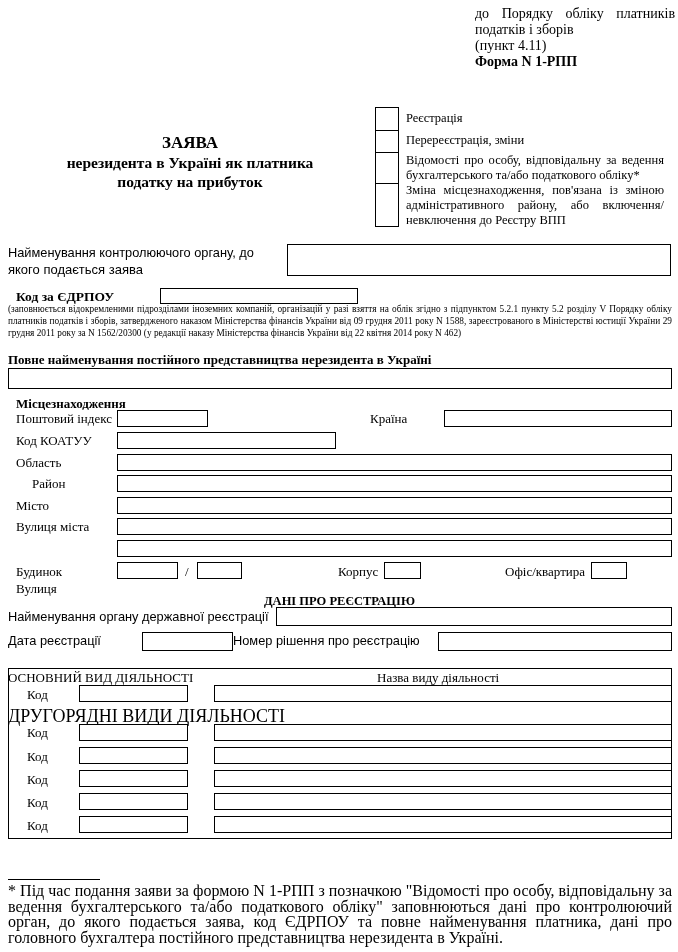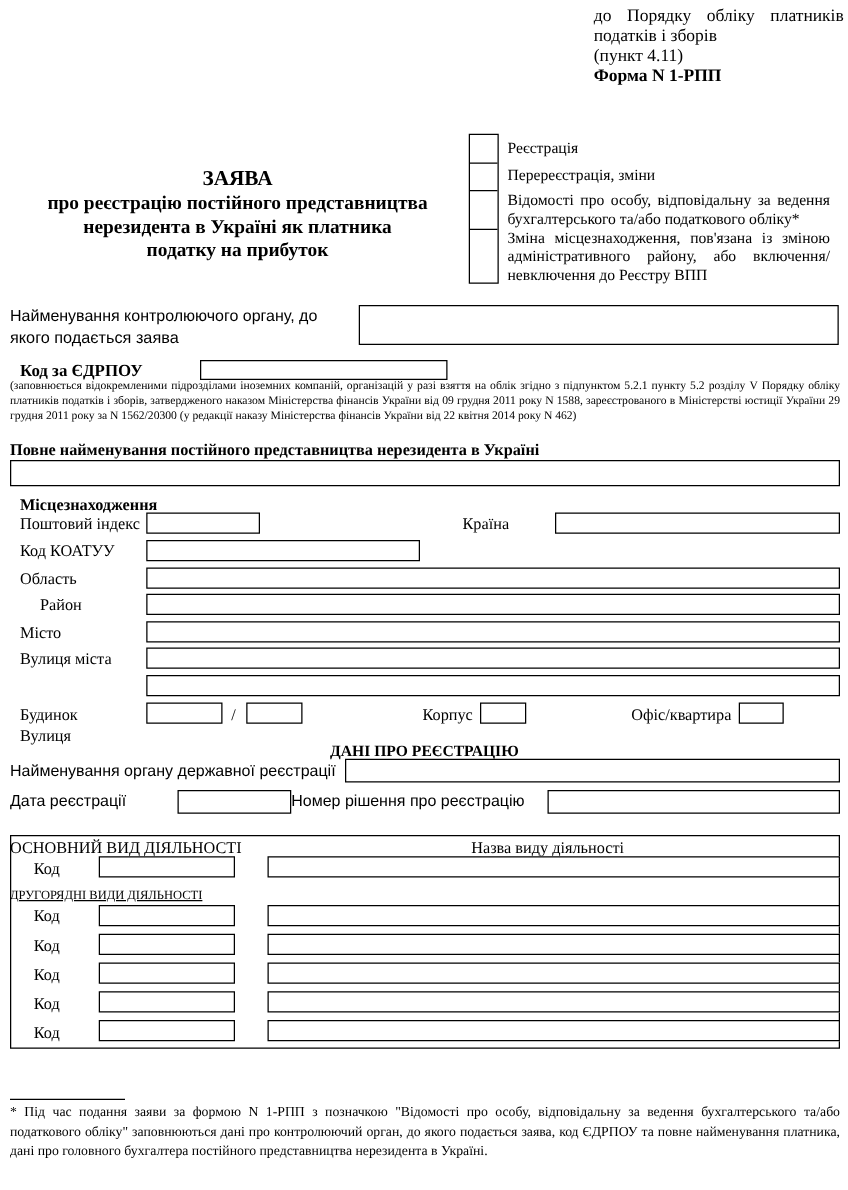--- a/index.html
+++ b/index.html
@@ -23,38 +23,37 @@
 
     
     .cb-col { left: 375px; top: 107px; width: 24px; height: 120px; border: 1px solid #000; box-sizing: border-box; }
     .cb-cell { position: absolute; left: 0; width: 22px; border-bottom: 1px solid #000; box-sizing: border-box; }
     .cb-label { position: absolute; left: 406px; font-size: 12.5px; line-height: 15px; width: 258px; }
     .cb-label.j { text-align: justify; white-space: normal; }
 
     .small-note { left: 8px; top: 303px; width: 664px; font-size: 9.3px; line-height: 12px; text-align: justify; white-space: normal; }
 
     .footnote-rule { left: 8px; top: 879px; width: 92px; height: 0; border-top: 1px solid #000; }
-    .footnote { left: 8px; top: 883px; width: 664px; font-size: 11px; line-height: 15.5px; text-align: justify; white-space: normal; }
+    .footnote { left: 8px; top: 883px; width: 664px; font-size: 16px; line-height: 15.5px; text-align: justify; white-space: normal; }
 
     .activity-frame { left: 8px; top: 668px; width: 664px; height: 171px; border: 1px solid #000; box-sizing: border-box; }
     .sans { font-family: "Liberation Sans", "DejaVu Sans", sans-serif; }
   </style>
 </head>
 <body>
 
 <div class="abs appendix">
   <div class="justify">до Порядку обліку платників</div>
   <div>податків і зборів</div>
   <div>(пункт 4.11)</div>
   <div class="bold">Форма N 1-РПП</div>
 </div>
 
 <div class="abs title-block">
   <div style="font-size:17px;line-height:20px;">ЗАЯВА</div>
-  <div>про реєстрацію постійного представництва</div>
   <div>нерезидента в Україні як платника</div>
   <div>податку на прибуток</div>
 </div>
 
 <div class="abs cb-col">
   <div class="cb-cell" style="top:0;height:23px;"></div>
   <div class="cb-cell" style="top:23px;height:22px;"></div>
   <div class="cb-cell" style="top:45px;height:31px;"></div>
   <div class="cb-cell" style="top:76px;height:42px;border-bottom:none;"></div>
 </div>
@@ -118,21 +117,21 @@
 <div class="box" style="left:438px;top:632px;width:234px;height:19px;"></div>
 
 <div class="abs activity-frame"></div>
 <div class="txt" style="left:8px;top:670px;font-size:13px;">ОСНОВНИЙ ВИД ДІЯЛЬНОСТІ</div>
 <div class="txt" style="left:377px;top:670px;font-size:13px;">Назва виду діяльності</div>
 
 <div class="txt" style="left:27px;top:687px;">Код</div>
 <div class="box" style="left:79px;top:685px;width:109px;height:17px;"></div>
 <div class="box" style="left:214px;top:685px;width:458px;height:17px;"></div>
 
-<div class="txt" style="left:8px;top:709px;font-size:10px;text-decoration:underline;">ДРУГОРЯДНІ ВИДИ ДІЯЛЬНОСТІ</div>
+<div class="txt" style="left:8px;top:709px;font-size:18px;">ДРУГОРЯДНІ ВИДИ ДІЯЛЬНОСТІ</div>
 
 <div class="txt" style="left:27px;top:725px;">Код</div>
 <div class="box" style="left:79px;top:724px;width:109px;height:17px;"></div>
 <div class="box" style="left:214px;top:724px;width:458px;height:17px;"></div>
 
 <div class="txt" style="left:27px;top:749px;">Код</div>
 <div class="box" style="left:79px;top:747px;width:109px;height:17px;"></div>
 <div class="box" style="left:214px;top:747px;width:458px;height:17px;"></div>
 
 <div class="txt" style="left:27px;top:772px;">Код</div>

